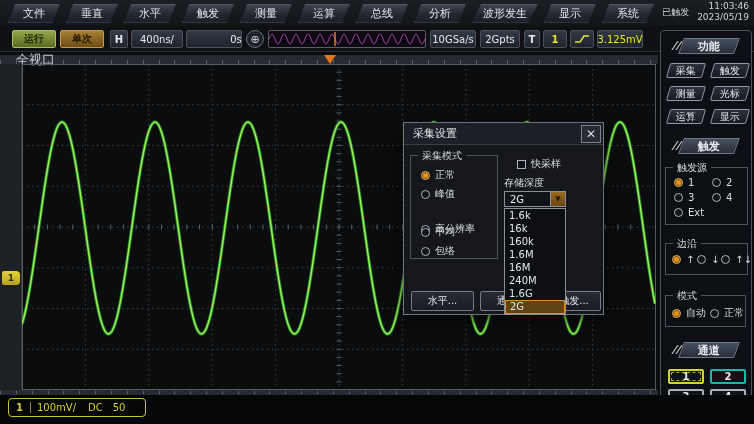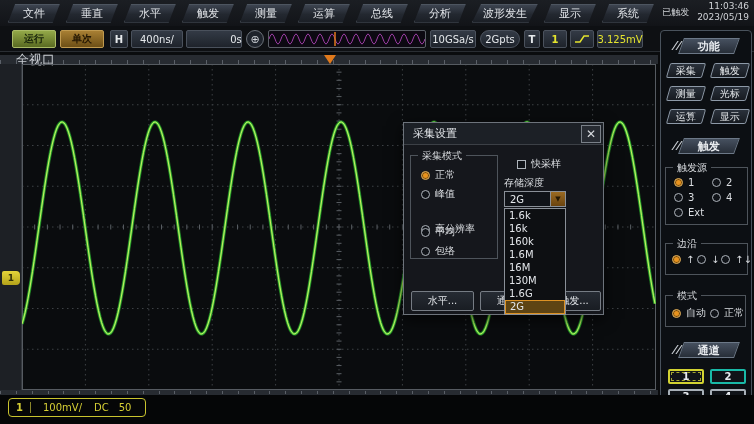--- a/index.html
+++ b/index.html
@@ -23,21 +23,21 @@
   .tb { position:absolute; top:4px; height:18px; display:flex; align-items:center; justify-content:center; font-size:10px;
     background:linear-gradient(#333a45,#1e232b); border:1px solid #4a515c; border-radius:2px; color:#e6e9ec; }
   .tb-run { left:12px; width:44px; background:linear-gradient(#93a848,#5a6b22); border-color:#aabb66; color:#16220a; font-weight:bold; }
   .tb-single { left:60px; width:44px; background:linear-gradient(#a87f33,#6d4f16); border-color:#c09a50; color:#241703; font-weight:bold; }
   .tb-h { left:110px; width:18px; font-weight:bold; }
   .tb-timebase { left:131px; width:52px; }
   .tb-offset { left:186px; width:56px;padding-left:44px; }
   .tb-zoom { left:246px; width:18px; height:18px; border-radius:50%; background:#1e232b; border:1px solid #6a7078; color:#cfd3d8; font-size:11px; }
   .tb-preview { left:268px; width:158px; height:18px; background:#0c0911; border:1px solid #5a5f66; border-radius:2px; overflow:hidden; justify-content:flex-start; }
   .tb-rate { left:430px; width:46px; }
-  .tb-mem { left:480px; width:40px;border-radius:9px; }
+  .tb-mem { left:480px; width:40px; }
   .tb-t { left:524px; width:16px; font-weight:bold; }
   .tb-src { left:543px; width:24px; color:#e4e42e; font-weight:bold; }
   .tb-edge { left:570px; width:24px; }
   .tb-level { left:597px; width:46px; color:#e4e42e; }
 
   
   .scope { position:absolute; left:0; top:52px; width:658px; height:343px; background:#0a0c0e; }
   .ruler-top { position:absolute; left:0; top:3px; width:658px; height:9px; background:#272b31;
     background-image:repeating-linear-gradient(90deg,#5b6068 0 1px,transparent 1px 15.85px); background-size:100% 4px; background-position:0 5px; background-repeat:no-repeat; }
   .viewport-label { position:absolute; left:16px; top:3px; font-size:13px; color:#c9cdd2; line-height:9px; }
@@ -81,21 +81,21 @@
   .sgb .gb-label { background:#0c0f13; }
   .chan-btn { position:absolute; width:36px; height:15px; background:#101318; border:2px solid #a8b0b8; border-radius:2px;
     display:flex; align-items:center; justify-content:center; font-size:10px; font-weight:bold; color:#e8ebef; }
   .chan-btn.c1 { border-color:#d2d232; outline:1px dashed rgba(214,214,58,.75); outline-offset:-4px; }
   .chan-btn.c2 { border-color:#19b9a7; }
 
   
   .bottombar { position:absolute; left:0; top:395px; width:754px; height:29px; background:#050607; }
   .ch-status { position:absolute; left:8px; top:3px; width:138px; height:19px; border:1px solid #c9c42e; border-radius:4px; display:flex; align-items:center; color:#d6cf35; font-size:10px; }
   .ch-badge { width:22px; text-align:center; font-weight:bold; border-right:1px solid #8a862a; }
-  .ch-scale { margin-left:12px; }
+  .ch-scale { margin-left:6px; }
   .ch-coup { margin-left:12px; }
   .ch-imp { margin-left:10px; }
 </style>
 </head>
 <body>
 
 <div class="app">
 
   <div class="menubar">
     <div class="menu-btn">文件</div>
@@ -307,21 +307,21 @@
       <span class="select-val">2G</span>
       <span class="select-arrow">▼</span>
     </div>
 
     <div class="droplist">
       <div class="drop-item">1.6k</div>
       <div class="drop-item">16k</div>
       <div class="drop-item">160k</div>
       <div class="drop-item">1.6M</div>
       <div class="drop-item">16M</div>
-      <div class="drop-item">130M</div>
+      <div class="drop-item">240M</div>
       <div class="drop-item">1.6G</div>
       <div class="drop-item sel">2G</div>
     </div>
 
     <div class="dlg-btn" style="left:7px;width:63px;">水平...</div>
     <div class="dlg-btn" style="left:76px;width:63px;">通道...</div>
     <div class="dlg-btn" style="left:143px;width:54px;">触发...</div>
   </div>
 
   <div class="sidebar">

